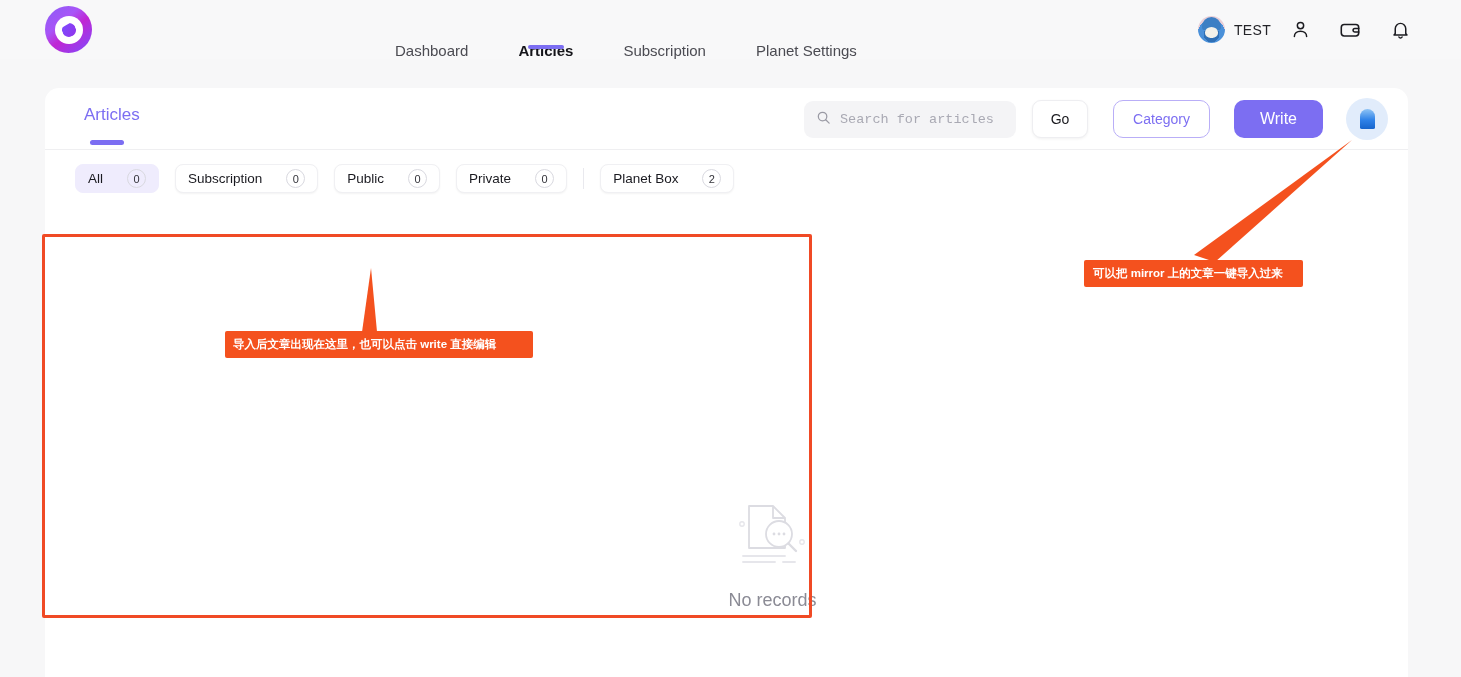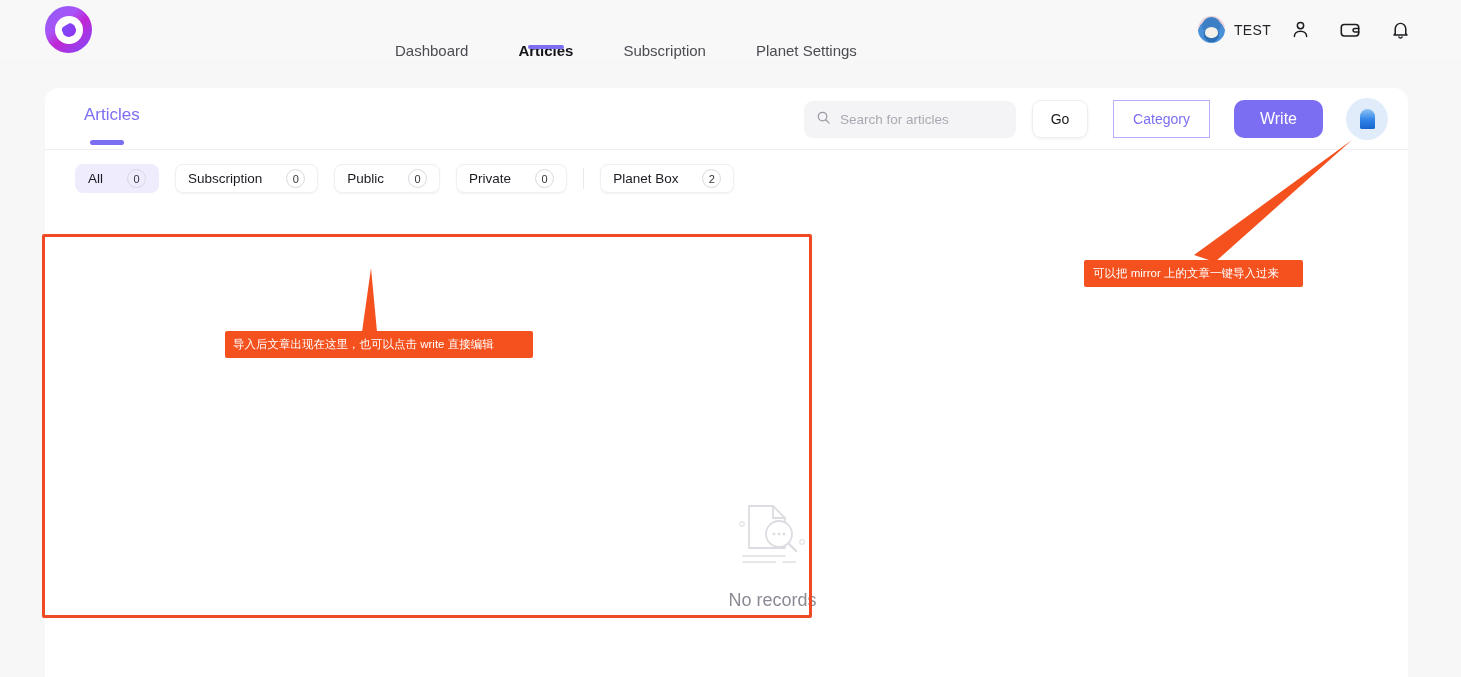--- a/index.html
+++ b/index.html
@@ -86,31 +86,31 @@
   .head-tools {
     position: absolute; right: 20px; top: 0; height: 62px;
     display: flex; align-items: center; gap: 0;
   }
   .search-box {
     width: 212px; height: 37px; border-radius: 9px; background: #f4f4f6;
     display: flex; align-items: center; padding: 0 12px; gap: 9px;
   }
   .search-input {
     border: none; outline: none; background: transparent; width: 160px;
-    font-family: Liberation Sans, sans-serif; font-size: 13.5px; color: #8b5cf6;
+    font-family: Liberation Mono, monospace; font-size: 13.5px; color: #8b5cf6;
   }
   .search-input::placeholder { color: #a9a9b3; }
   .go-btn {
     margin-left: 16px; width: 56px; height: 38px; border-radius: 9px;
     background: #ffffff; border: 1px solid #eeeef1; box-shadow: 0 1px 3px rgba(0,0,0,.06);
     font-size: 14px; color: #18181d; font-family: "Liberation Sans", sans-serif;
     cursor: pointer; display: flex; align-items: center; justify-content: center;
   }
   .category-btn {
-    margin-left: 25px; width: 97px; height: 38px; border-radius: 0;
+    margin-left: 25px; width: 97px; height: 38px; border-radius: 10px;
     background: #ffffff; border: 1px solid #b9aef7; color: #7c6ef2; font-size: 14px;
     font-family: "Liberation Sans", sans-serif; cursor: pointer;
     display: flex; align-items: center; justify-content: center;
   }
   .write-btn {
     margin-left: 24px; width: 89px; height: 38px; border-radius: 10px;
     background: #7c6ef2; border: none; color: #ffffff; font-size: 16px;
     font-family: "Liberation Sans", sans-serif; cursor: pointer;
     display: flex; align-items: center; justify-content: center;
   }
@@ -146,21 +146,21 @@
   .empty-wrap { position: absolute; left: 660px; top: 410px; width: 135px; text-align: center; }
   .empty-text { margin-top: 12px; font-size: 18px; color: #8b8b95; }
 
   
   .redbox {
     position: absolute; left: 42px; top: 234px; width: 770px; height: 384px;
     border: 3px solid #f04a25; border-radius: 2px; pointer-events: none;
   }
   .anno {
     position: absolute; background: #f4511e; color: #ffffff;
-    font-size: 11.5px; font-weight: normal; line-height: 1.45;
+    font-size: 11.5px; font-weight: bold; line-height: 1.45;
     padding: 5px 8px; border-radius: 2px;
   }
   .anno-1 { left: 225px; top: 331px; width: 308px; }
   .anno-2 { left: 1084px; top: 260px; width: 219px; padding: 5px 9px; }
   .arrow-svg { position: absolute; left: 0; top: 0; pointer-events: none; }
 </style>
 </head>
 <body>
 
 <div class="topbar">

